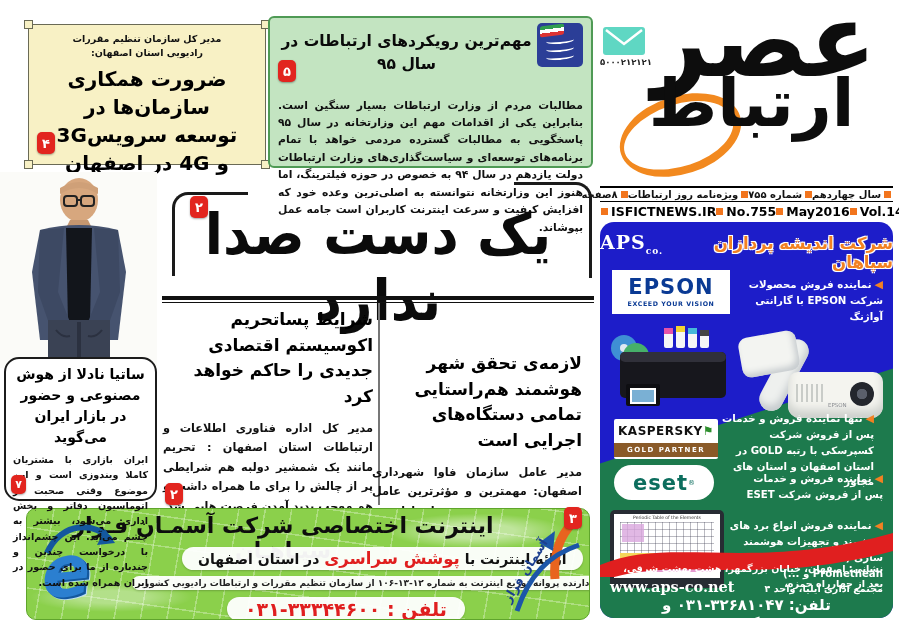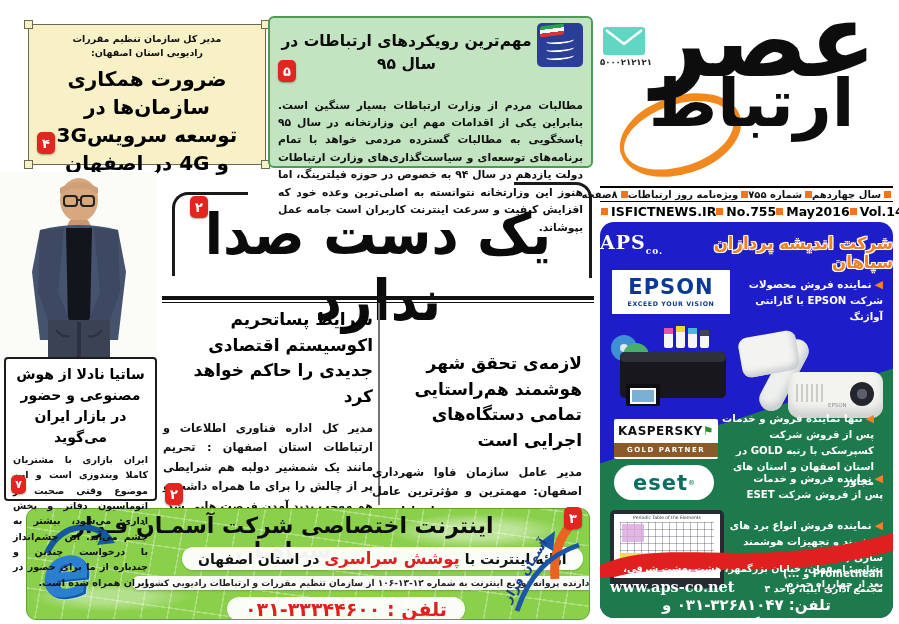--- a/index.html
+++ b/index.html
@@ -72,21 +72,21 @@
   
   .art-col { position:absolute; top:307px; width:210px; height:200px; direction:rtl; }
   .art-col .hl { font-size:17px; font-weight:900; text-align:right; color:#000; line-height:1.5; }
   .art-col .body { font-size:11.3px; font-weight:bold; color:#101010; text-align:justify;
                    line-height:1.72; margin-top:10px; }
   #col-eco { left:163px; } #col-city { left:372px;margin-top:44px; }
 
   
   #photo { position:absolute; left:0; top:172px; width:157px; height:196px; background:#fcfcfa; }
   #nad-box { position:absolute; left:4px; top:357px; width:153px; height:144px; background:#fff;
-             border:2px solid #1c1c1c; border-radius:4px; padding:5px 7px; direction:rtl; z-index:4; }
+             border:2px solid #1c1c1c; border-radius:15px; padding:5px 7px; direction:rtl; z-index:4; }
   #nad-box .hl { font-size:14px; font-weight:900; text-align:center; color:#000; line-height:1.5; }
   #nad-box .body { font-size:9.6px; font-weight:bold; color:#101010; text-align:justify;
                    line-height:1.6; margin-top:4px; }
 
   
   #aps { position:absolute; left:600px; top:222px; width:293px; height:396px; border-radius:14px;
          background:#1d1dc9; overflow:hidden; direction:rtl; }
   #aps-green { position:absolute; inset:0; background:#1d7a4d;
                clip-path:polygon(100% 37%, 100% 100%, 0 100%, 0 61%); }
   #aps-head { position:relative; display:flex; direction:rtl; justify-content:center; align-items:baseline;

